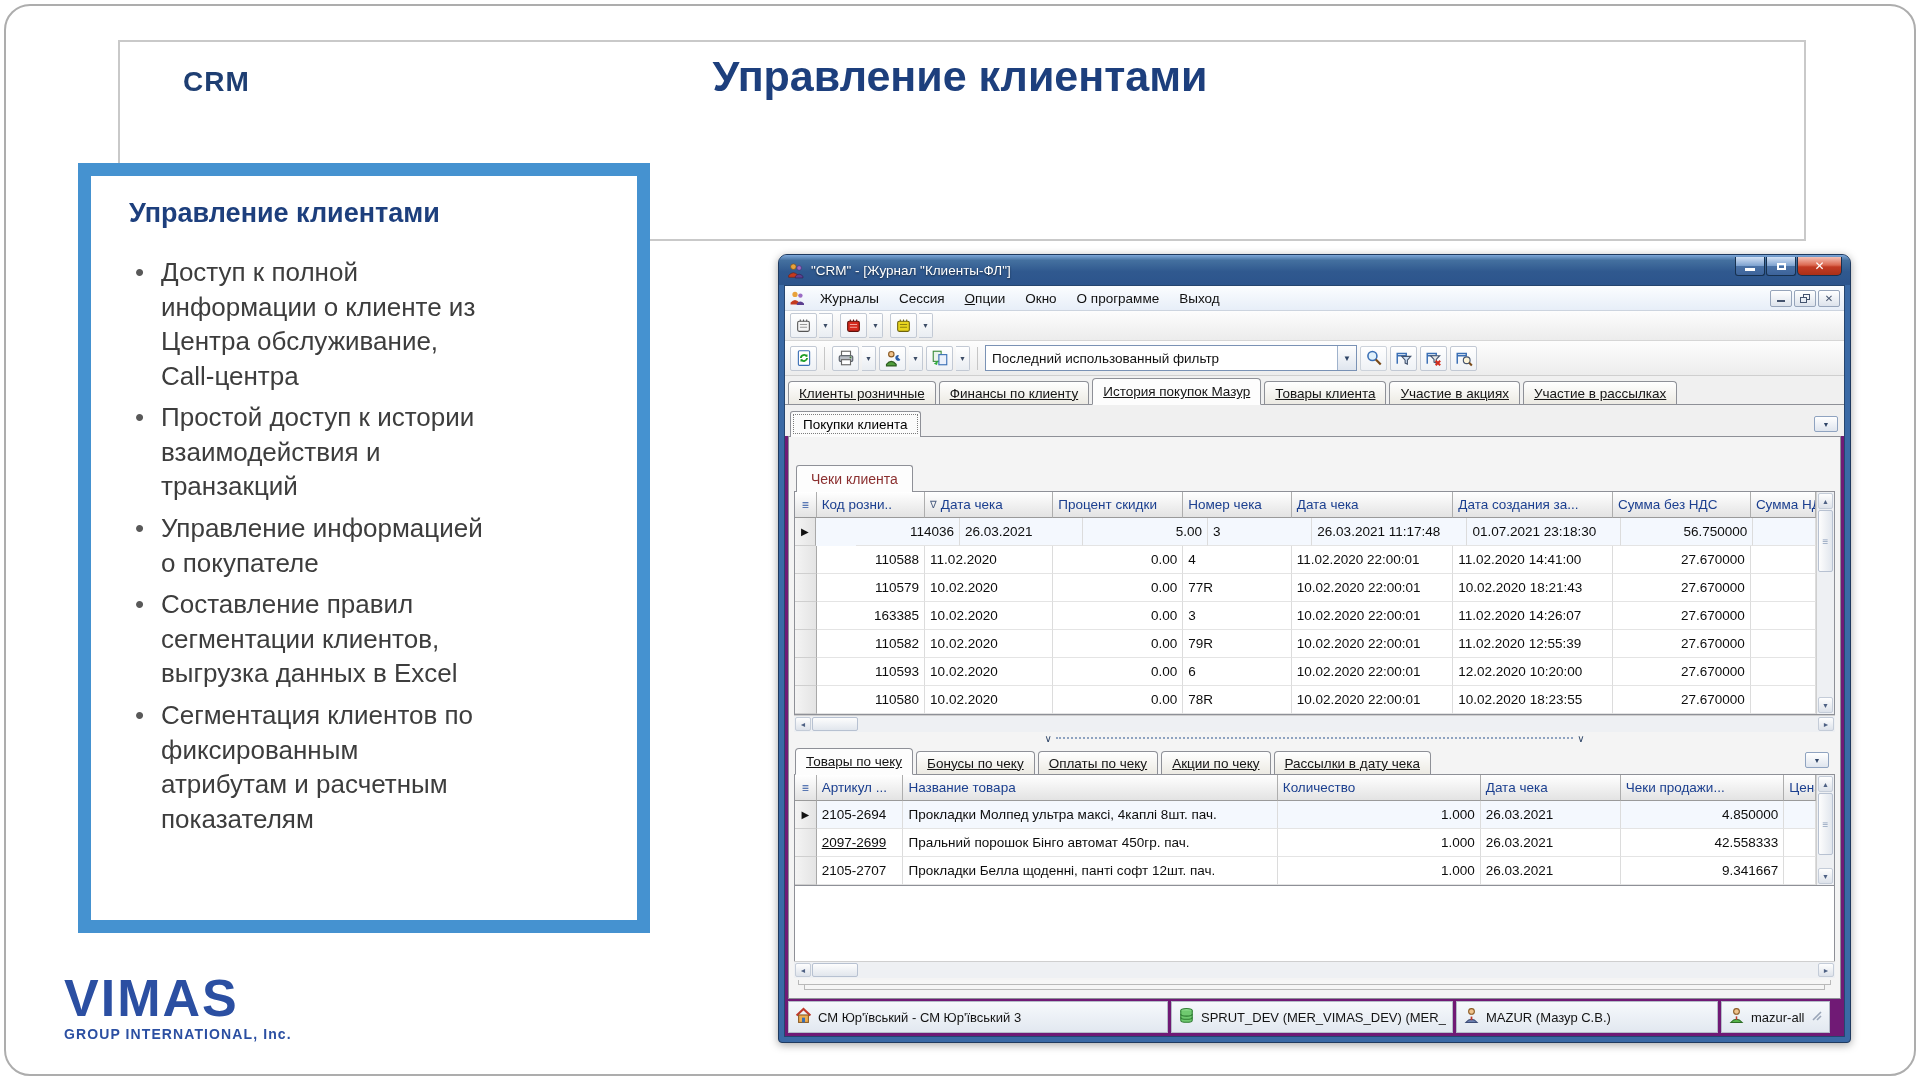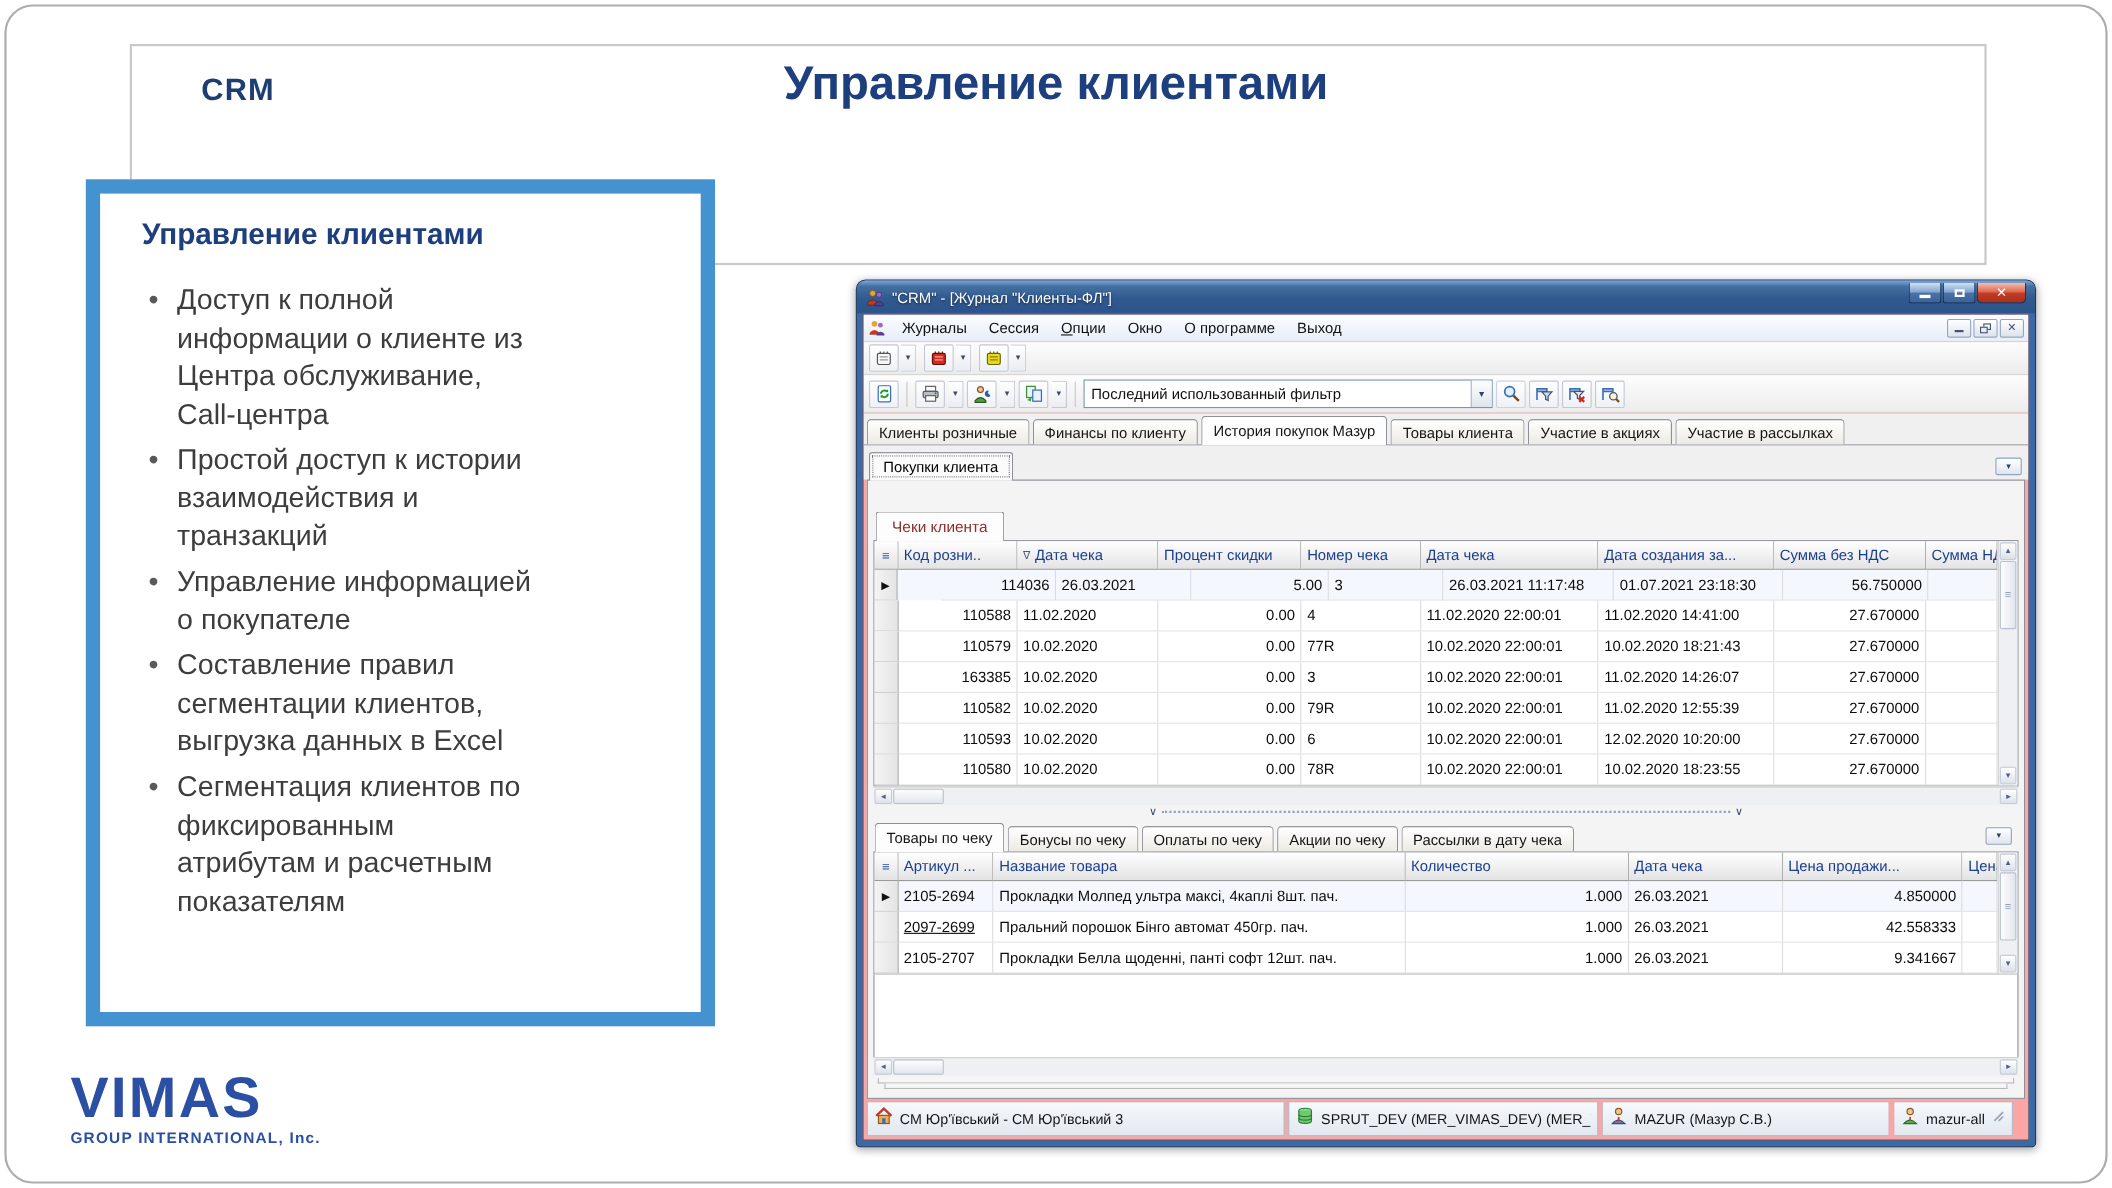--- a/index.html
+++ b/index.html
@@ -33,21 +33,21 @@
   .winbtns { display:flex; gap:1px; margin-top:-7px; }
   .winbtn { width:30px; height:19px; border:1px solid #17314f; border-top:none; display:flex; align-items:center; justify-content:center;
             background:linear-gradient(#d3e2f6,#7fa3d0 48%,#4a72a6 52%,#3d639a); color:#fff; font-size:11px; }
   .winbtn.min { border-radius:0 0 3px 3px; }
   .winbtn.max { border-radius:0 0 3px 3px; }
   .winbtn.close { width:45px; border-radius:0 0 5px 5px;
             background:linear-gradient(#f5c0b4,#dc6a52 45%,#c23b24 55%,#aa3018); font-size:12px; }
   .glyph-rect { width:9px; height:7px; border:2px solid #fff; background:transparent; }
   .glyph-min { width:10px; height:3px; background:#fff; margin-top:6px; }
 
-  .winbody { flex:1; display:flex; flex-direction:column; margin:0 5px 5px 5px; background:#fca5a5; border:1px solid #25456f; overflow:hidden; }
+  .winbody { flex:1; display:flex; flex-direction:column; margin:0 5px 5px 5px; background:#701a75; border:1px solid #25456f; overflow:hidden; }
 
   .menubar { height:25px; background:linear-gradient(#fbfdff,#e7eef8); border-bottom:1px solid #ccd4df; display:flex; align-items:center; padding:0 4px; font-size:13.5px; color:#111; }
   .menu-item { padding:2px 10px; cursor:default; }
   .mdi-btns { margin-left:auto; display:flex; gap:2px; }
   .mdi-btn { width:22px; height:17px; border:1px solid #96a4ba; border-radius:2px; background:linear-gradient(#ffffff,#dde3ec); display:flex; align-items:center; justify-content:center; color:#44536e; font-size:10px; }
   .mdi-min { width:8px; height:2px; background:#44536e; margin-top:6px; }
   .mdi-restore { position:relative; width:10px; height:9px; }
   .mdi-restore i { position:absolute; border:1.5px solid #44536e; width:7px; height:6px; display:block; }
   .mdi-restore i:first-child { right:0; top:0; }
   .mdi-restore i:last-child { left:0; bottom:0; background:#e8edf4; }
@@ -57,21 +57,21 @@
   .tbtn { height:25px; min-width:27px; border:1px solid #c2c9d4; border-radius:2px; background:linear-gradient(#ffffff,#eef1f5); display:flex; align-items:center; justify-content:center; }
   .tbtn.flat { border-color:#cdd3db; }
   .drop { width:14px; height:25px; border:1px solid #c2c9d4; border-left:none; border-radius:0 2px 2px 0; display:flex; align-items:center; justify-content:center; font-size:7px; color:#3c4c66; background:linear-gradient(#ffffff,#e9edf2); }
   .tsep { width:1px; height:23px; background:#c6c6c6; margin:0 4px; }
   .combo { width:372px; height:26px; border:1px solid #7a92b5; background:#fff; display:flex; align-items:center; }
   .combo-text { flex:1; padding:0 6px; font-size:13.5px; color:#111; white-space:nowrap; overflow:hidden; }
   .combo-arrow { width:19px; height:24px; border-left:1px solid #9fb2cc; background:linear-gradient(#fefefe,#dfe5ee); display:flex; align-items:center; justify-content:center; font-size:8px; color:#2e4466; }
 
   .tabstrip { height:29px; display:flex; align-items:flex-end; padding:3px 3px 0 3px; border-bottom:1px solid #8e9097; background:#f0f0f0; }
   .tab { display:flex; align-items:center; height:23px; padding:0 10px; margin-right:3px; font-size:13.5px; color:#151515; white-space:nowrap;
-         background:linear-gradient(#ffffff,#eceae3); border:1px solid #8e9097; border-bottom:none; border-radius:4px 4px 0 0; }
+         background:linear-gradient(#ffffff,#eceae3); border:1px solid #8e9097; border-bottom:none; border-radius:4px 4px 0 0;text-decoration:underline; }
   .tab.active { height:27px; background:#fdfdfd; position:relative; z-index:2; margin-bottom:-1px; border-bottom:1px solid #fdfdfd; }
 
   .subtabrow { height:31px; display:flex; align-items:flex-end; padding:3px 6px 0 5px; background:#f0f0f0; }
   .subtab { display:flex; align-items:center; height:26px; padding:0 12px; font-size:13.5px; background:#fbfbfb; border:1px solid #8e9097; border-bottom:none; border-radius:3px 3px 0 0; outline:1px dotted #7c7c7c; outline-offset:-4px; margin-bottom:-1px; z-index:2; position:relative; }
   .minidrop { margin-left:auto; width:24px; height:16px; border:1px solid #8fa3c0; border-radius:2px; background:linear-gradient(#fff,#dfe5ee); display:flex; align-items:center; justify-content:center; font-size:7px; color:#2e4466; margin-bottom:4px; }
 
   .panel1 { flex:1; margin:0 3px; border:1px solid #8e9097; border-top:1px solid #8e9097; background:#f4f4f4; display:flex; flex-direction:column; padding:24px 5px 0 5px; overflow:hidden; }
 
   .checksrow { height:30px; display:flex; align-items:flex-end; }
   .checktab { display:flex; align-items:center; height:27px; padding:0 14px; font-size:14px; color:#8b2f2f; background:#fdfdfd; border:1px solid #8e9097; border-bottom:none; border-radius:3px 3px 0 0; margin-left:2px; margin-bottom:-1px; position:relative; z-index:2; }
@@ -447,21 +447,21 @@
           </div>
 
         <div class="gridwrap">
           <div class="gridcols" id="grid2">
               <div class="g-header">
                 <div class="g-ind-h">≡</div>
                 <div class="g-hcell" style="width: 88px;">Артикул ...</div>
                 <div class="g-hcell" style="width: 380px;">Название товара</div>
                 <div class="g-hcell" style="width: 206px;">Количество</div>
                 <div class="g-hcell" style="width: 142px;">Дата чека</div>
-                <div class="g-hcell" style="width: 166px;">Цена продажи...</div>
+                <div class="g-hcell" style="width: 166px;">Чеки продажи...</div>
                 <div class="g-hcell" style="width: 32px;">Цена</div>
               </div>
               <div class="g-row selected">
                 <div class="g-ind">▶</div>
                 <div class="g-cell" style="width: 88px;">2105-2694</div>
                 <div class="g-cell" style="width: 380px;">Прокладки Молпед ультра максі, 4каплі 8шт. пач.</div>
                 <div class="g-cell num" style="width: 206px;">1.000</div>
                 <div class="g-cell" style="width: 142px;">26.03.2021</div>
                 <div class="g-cell num" style="width: 166px;">4.850000</div>
                 <div class="g-cell" style="width: 32px;"></div>

